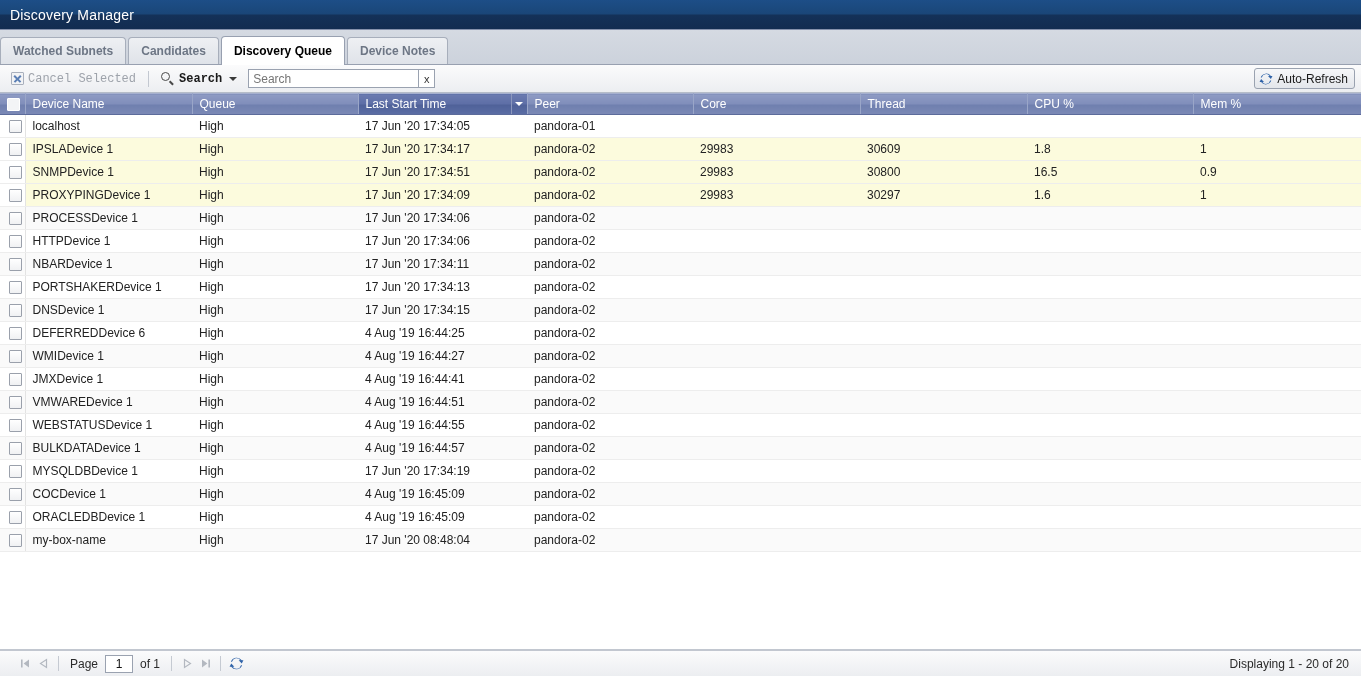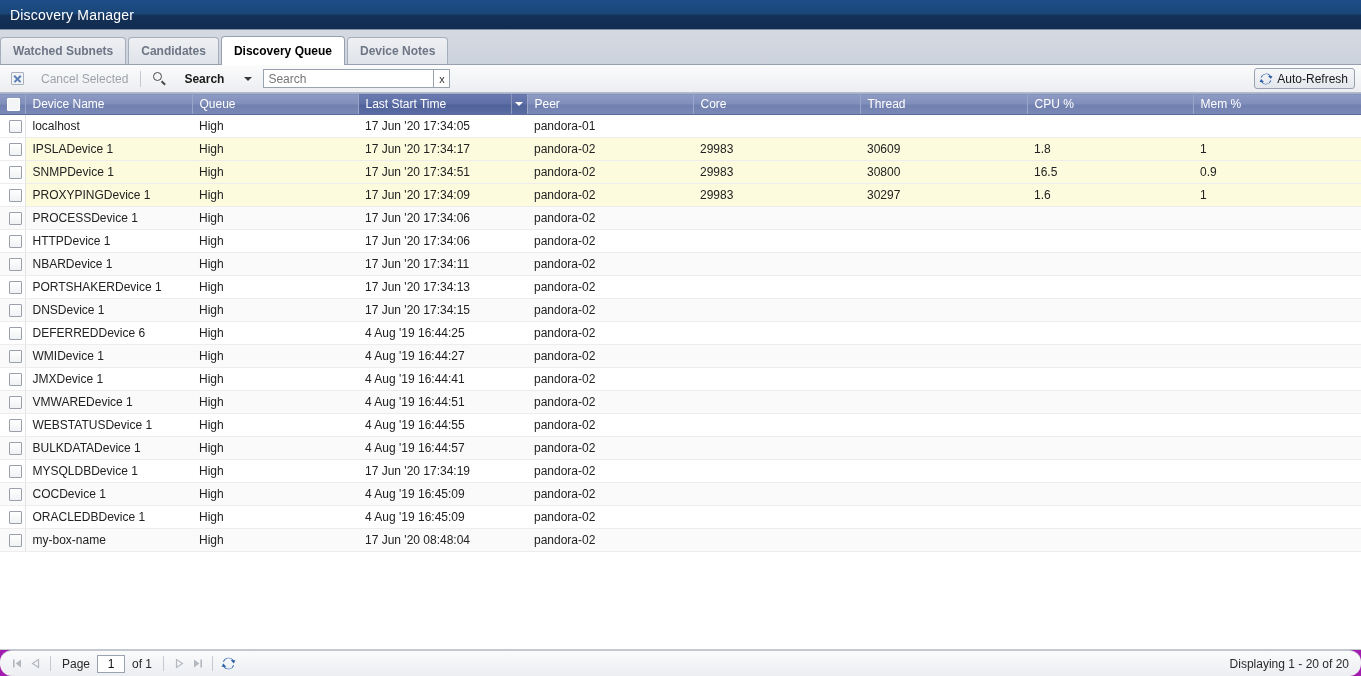--- a/index.html
+++ b/index.html
@@ -90,24 +90,25 @@
     border-bottom: 1px solid #b5bcc8;
     display: flex;
     align-items: center;
     padding: 0 6px;
     box-sizing: border-box;
     position: relative;
   }
   .tb-item {
     display: flex;
     align-items: center;
-    gap: 17px;
+    gap: 4px;
     padding: 2px 5px;
     border-radius: 3px;
     white-space: nowrap;
+    font-family: Liberation Mono, monospace;
   }
   .tb-label-disabled {
     color: #9ea3ab;
     font-size: 12px;
   }
   .tb-label {
     color: #1a1a1a;
     font-size: 12px;
     font-weight: bold;
   }
@@ -327,24 +328,23 @@
   }
 
   
   .footer {
     height: 26px;
     flex: 0 0 26px;
     background: linear-gradient(to bottom, #fbfbfc 0%, #eceef1 100%);
     border-top: 1px solid #c2c7d0;
     display: flex;
     align-items: center;
-    padding: 0 8px;
+    padding: 0 16px;
     box-sizing: border-box;
     position: relative;
-    border-radius: 12px;
   }
   .pg-btn {
     width: 18px;
     height: 18px;
     display: flex;
     align-items: center;
     justify-content: center;
     cursor: pointer;
   }
   .pg-sep {

